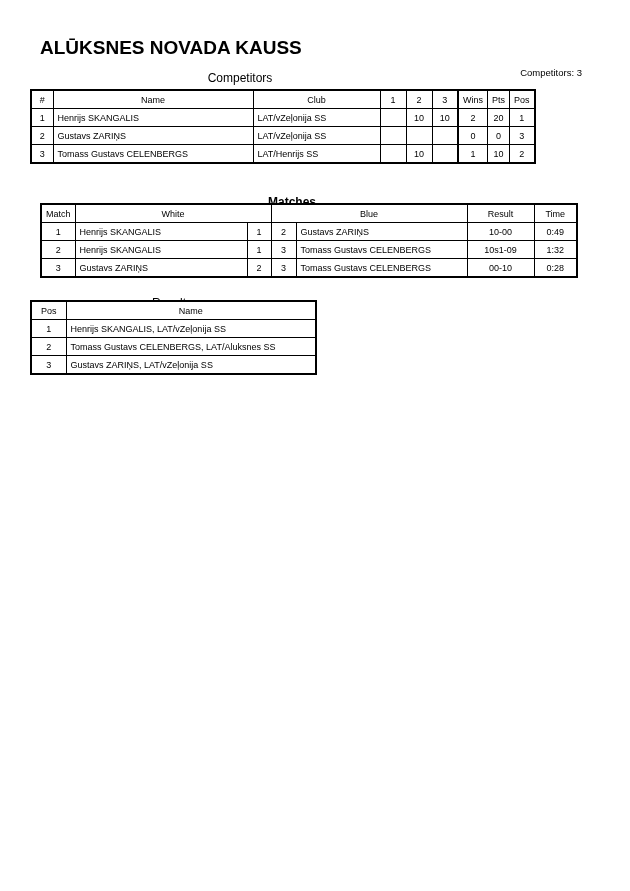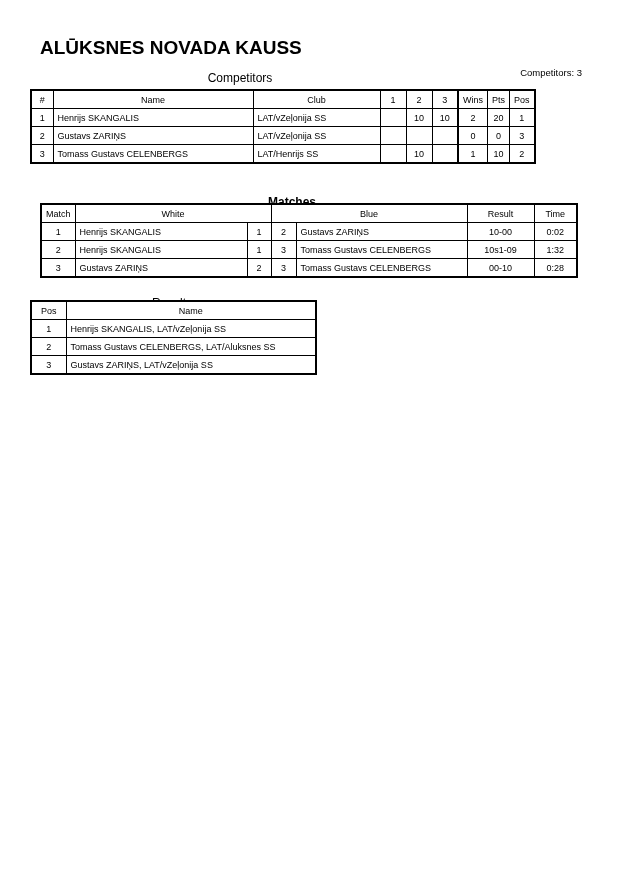--- a/index.html
+++ b/index.html
@@ -146,21 +146,21 @@
       <th>Result</th>
       <th>Time</th>
     </tr>
     <tr>
       <td>1</td>
       <td class="left">Henrijs SKANGALIS</td>
       <td>1</td>
       <td>2</td>
       <td class="left">Gustavs ZARIŅS</td>
       <td>10-00</td>
-      <td>0:02</td>
+      <td>0:49</td>
     </tr>
     <tr>
       <td>2</td>
       <td class="left">Henrijs SKANGALIS</td>
       <td>1</td>
       <td>3</td>
       <td class="left">Tomass Gustavs CELENBERGS</td>
       <td>10s1-09</td>
       <td>1:32</td>
     </tr>

